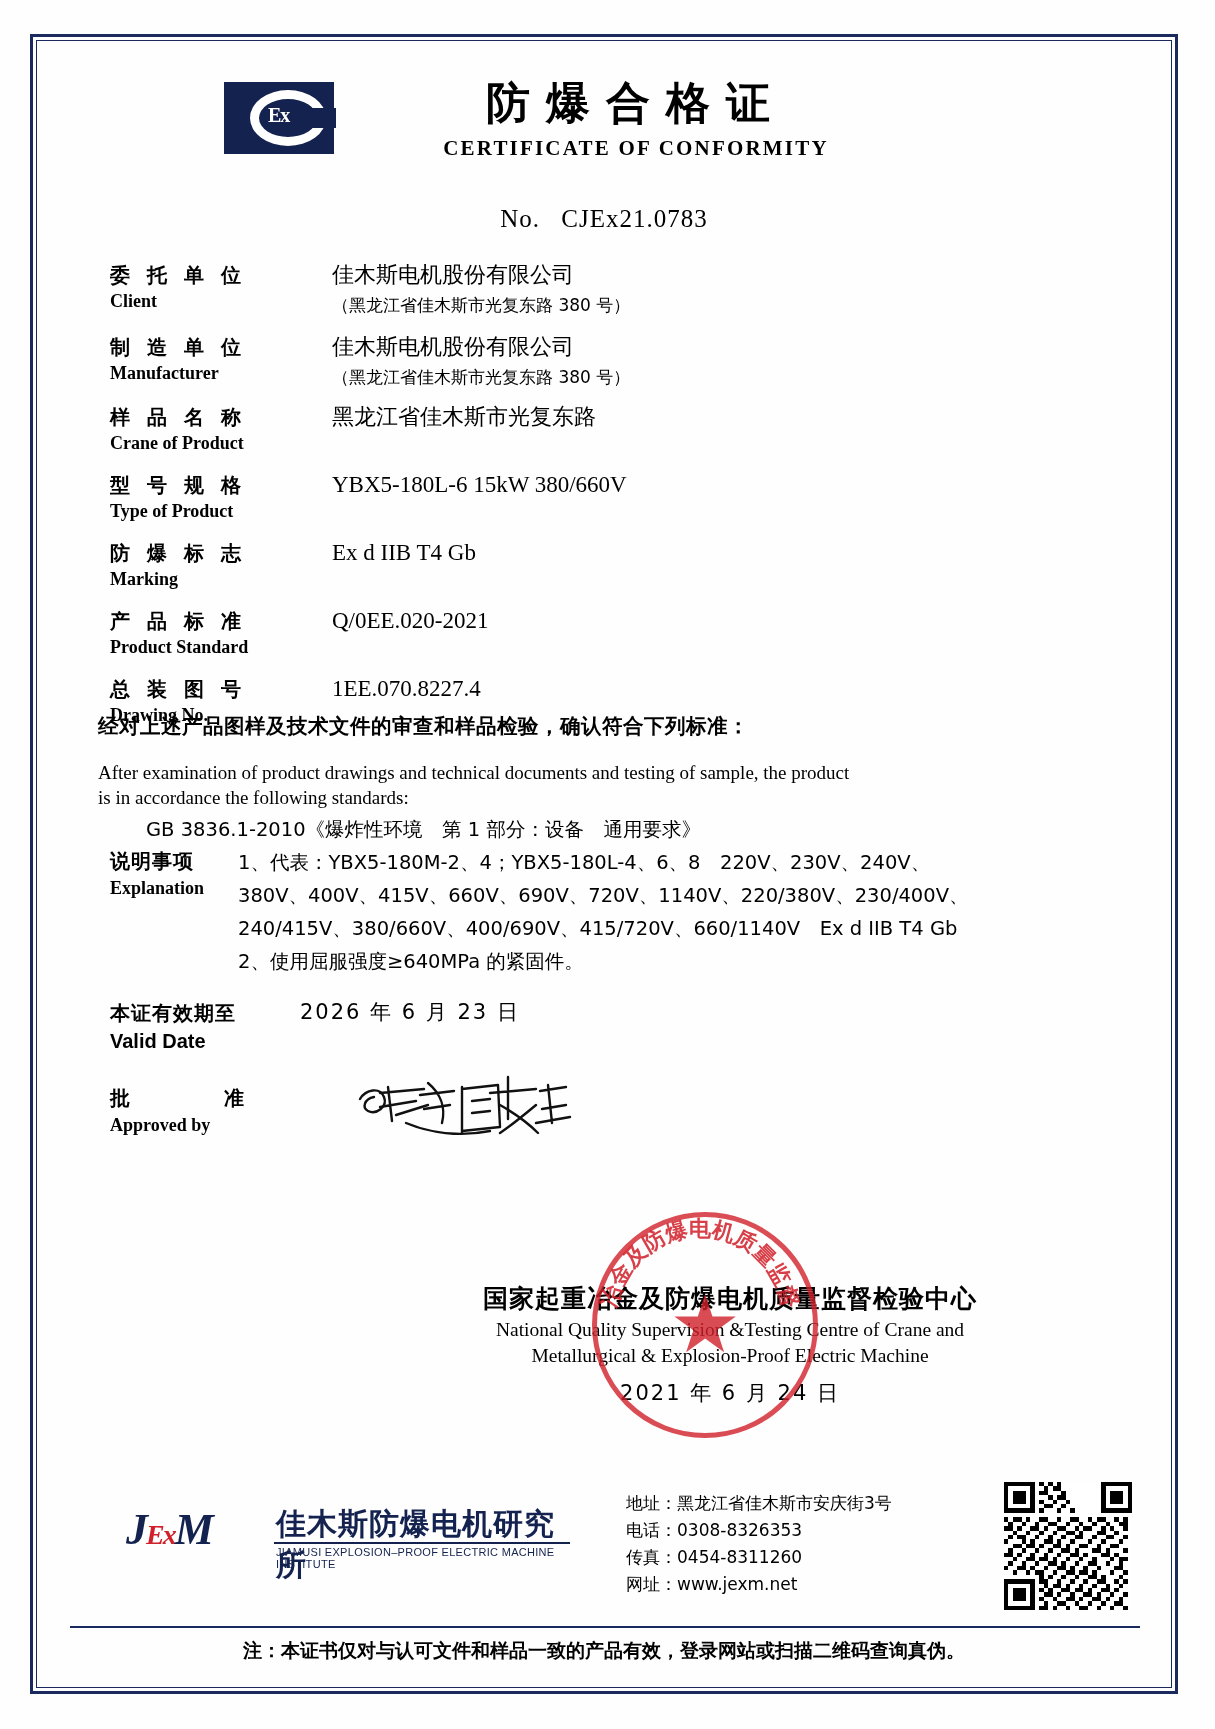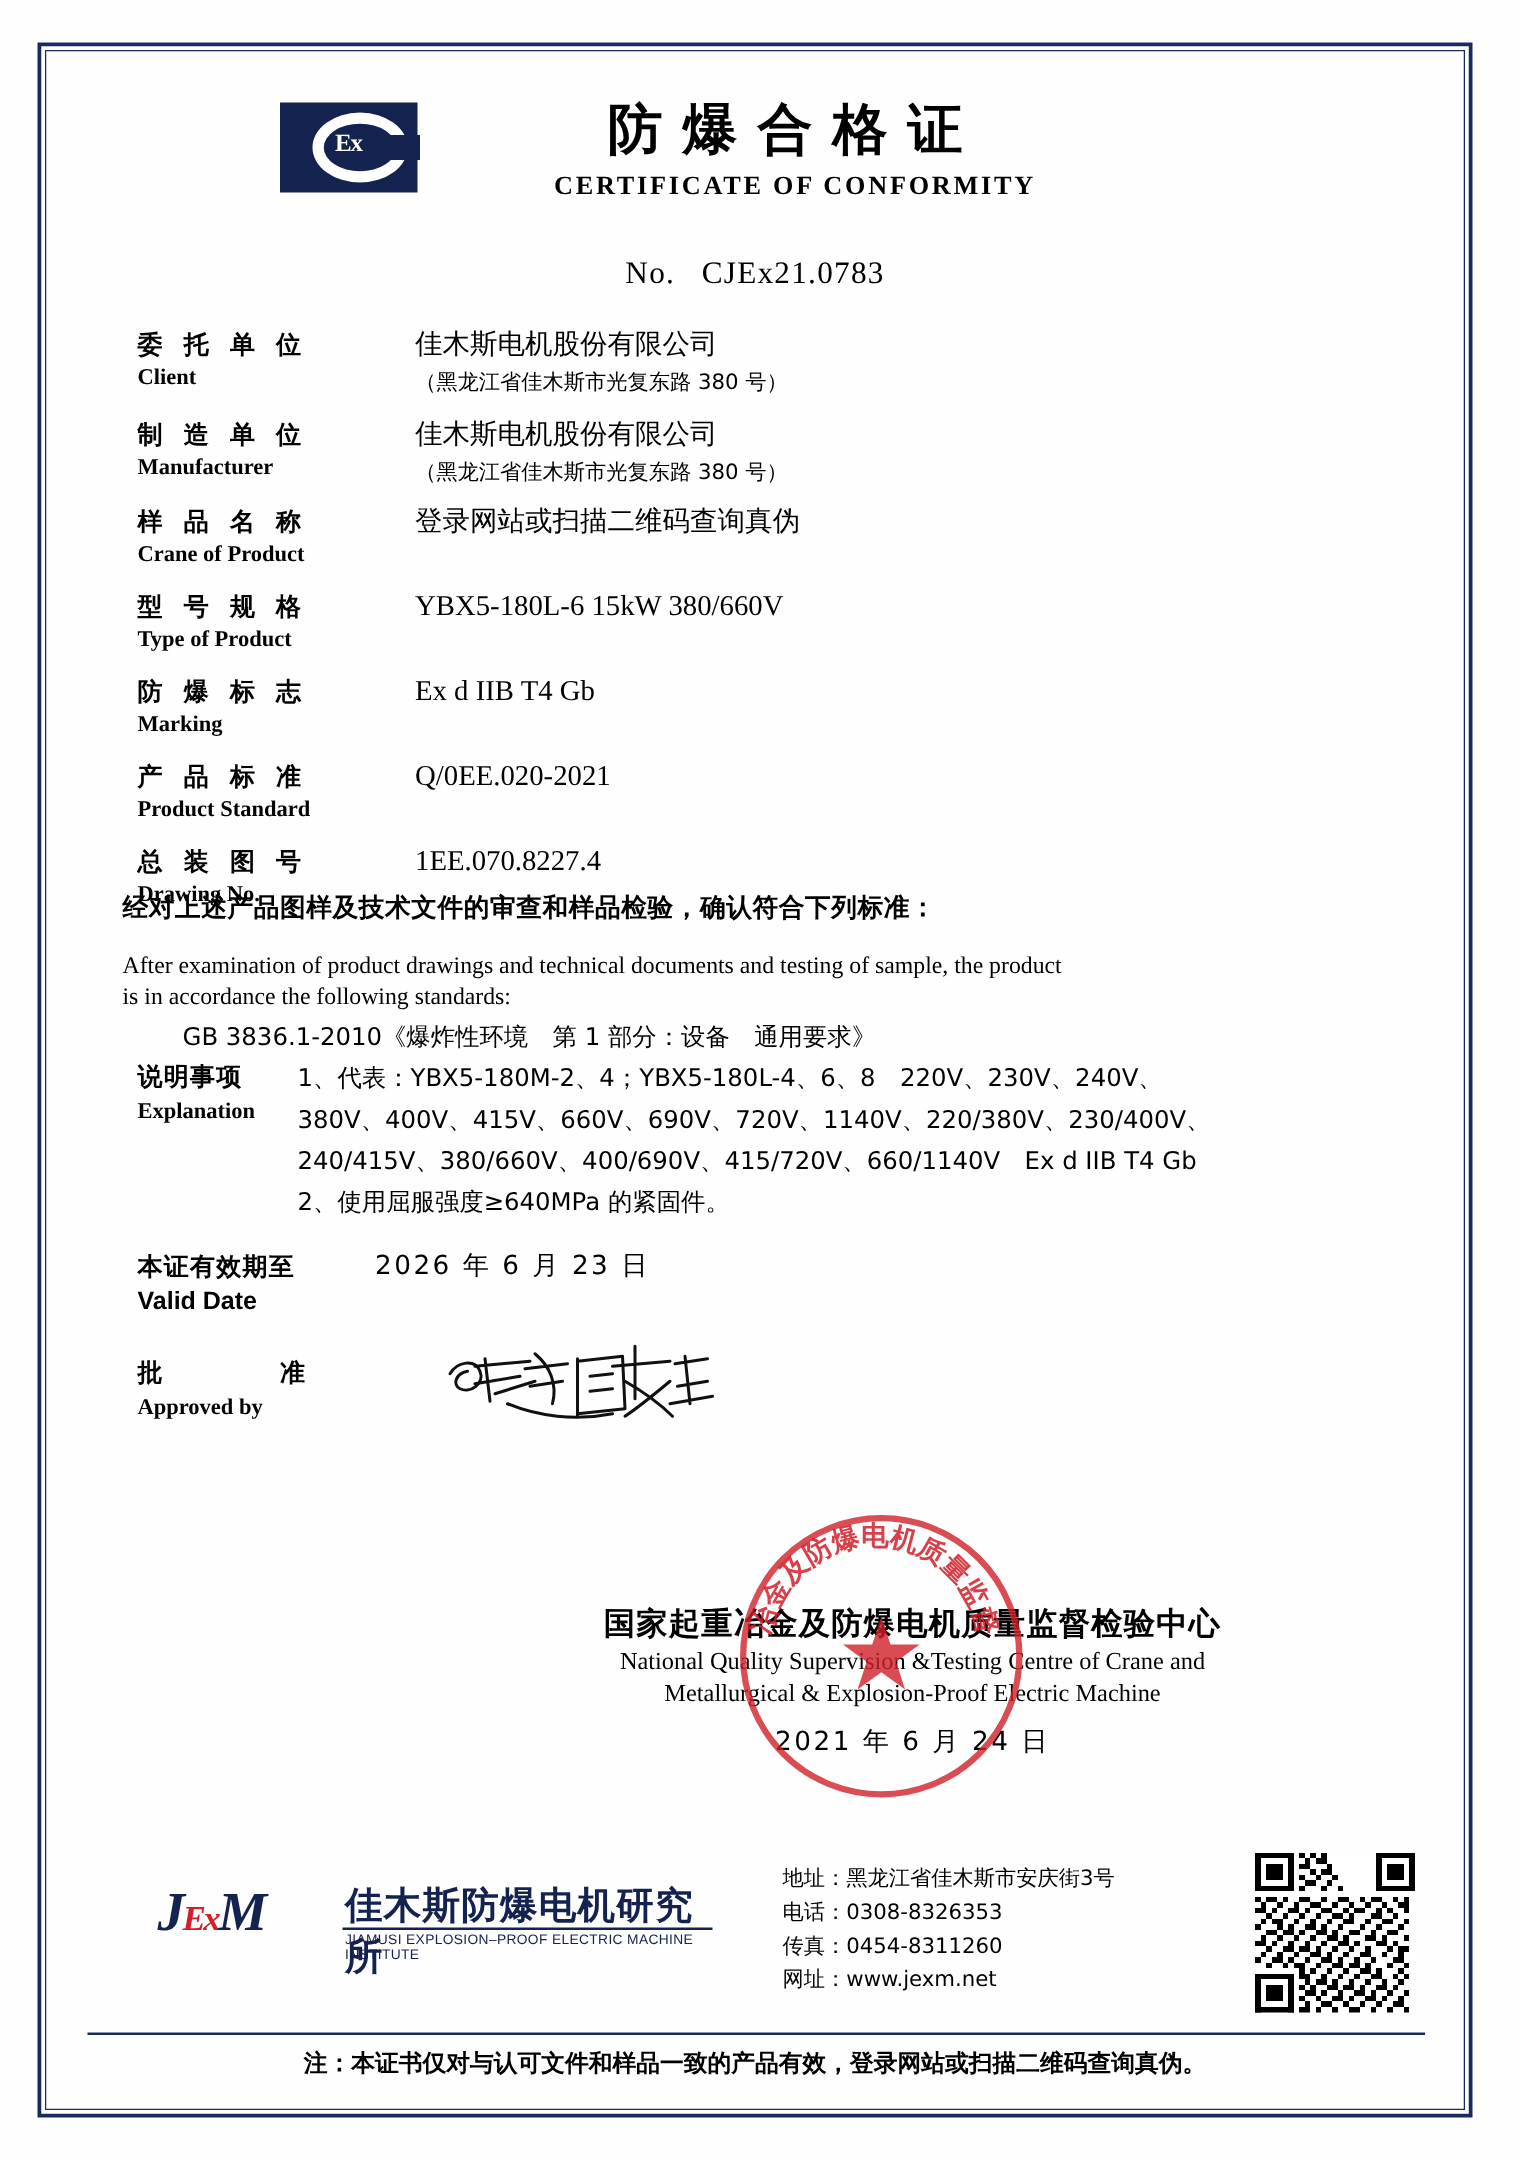--- a/index.html
+++ b/index.html
@@ -469,21 +469,21 @@
     <div class="field-row" style="height:70px;">
       <div class="f-cn">制 造 单 位</div>
       <div class="f-en">Manufacturer</div>
       <div class="f-val">佳木斯电机股份有限公司</div>
       <div class="f-val2">（黑龙江省佳木斯市光复东路 380 号）</div>
     </div>
 
     <div class="field-row" style="height:66px;">
       <div class="f-cn">样 品 名 称</div>
       <div class="f-en">Crane of Product</div>
-      <div class="f-val">登录网站或扫描二维码查询真伪</div>
+      <div class="f-val">黑龙江省佳木斯市光复东路</div>
     </div>
 
     <div class="field-row" style="height:66px;">
       <div class="f-cn">型 号 规 格</div>
       <div class="f-en">Type of Product</div>
       <div class="f-val serif">YBX5-180L-6    15kW    380/660V</div>
     </div>
 
     <div class="field-row" style="height:66px;">
       <div class="f-cn">防 爆 标 志</div>

